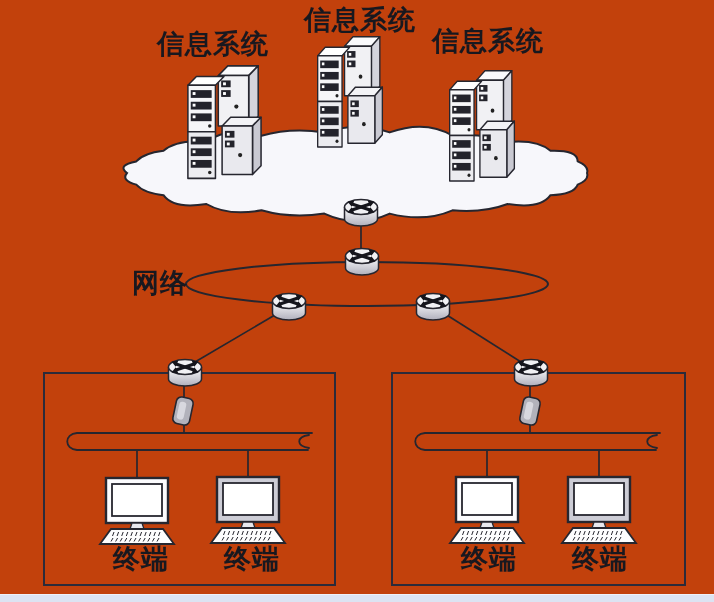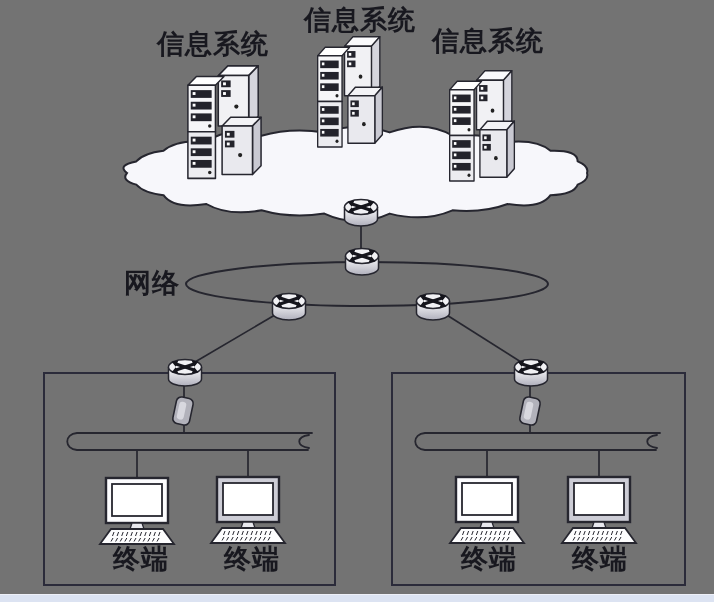--- a/index.html
+++ b/index.html
@@ -1,19 +1,19 @@
 <!DOCTYPE html>
 <html><head>
 <meta charset="utf-8">
 <style>
   html,body{margin:0;padding:0;}
   .stage{
     position:relative;
     width:714px;height:602px;
-    background:#737373;
+    background:#c2410c;
     overflow:hidden;
     font-family:"Liberation Sans", sans-serif;
   }
   .stage svg{position:absolute;left:0;top:0;}
   .lbl{
     position:absolute;
     transform:translateX(-50%);
     font-weight:bold;
     font-size:27px;
     line-height:28px;
@@ -342,20 +342,20 @@
         <polygon points="517.5,361.4 524.3448335729274,360.55842210168925 521.7393631365312,366.83946690371585" fill="#15151c"></polygon>
         <polygon points="544.5,372.6 537.6551664270726,373.44157789831075 540.2606368634688,367.16053309628415" fill="#15151c"></polygon>
         <polygon points="517.5,372.6 521.7393631365312,367.16053309628415 524.3448335729274,373.44157789831075" fill="#15151c"></polygon>
         <polygon points="544.5,361.4 540.2606368634688,366.83946690371585 537.6551664270726,360.55842210168925" fill="#15151c"></polygon>
       </g>
     </svg>
 
   <div class="lbl" style="left:213px;top:30px">信息系统</div>
   <div class="lbl" style="left:360px;top:6px">信息系统</div>
   <div class="lbl" style="left:488px;top:27px">信息系统</div>
-  <div class="lbl" style="left:152px;top:269px">网络</div>
+  <div class="lbl" style="left:160px;top:269px">网络</div>
   <div class="lbl" style="left:141px;top:545px">终端</div>
   <div class="lbl" style="left:252px;top:545px">终端</div>
   <div class="lbl" style="left:489px;top:545px">终端</div>
   <div class="lbl" style="left:600px;top:545px">终端</div>
 
   <div class="bottom-strip"></div>
 </div>
 
 </body></html>

